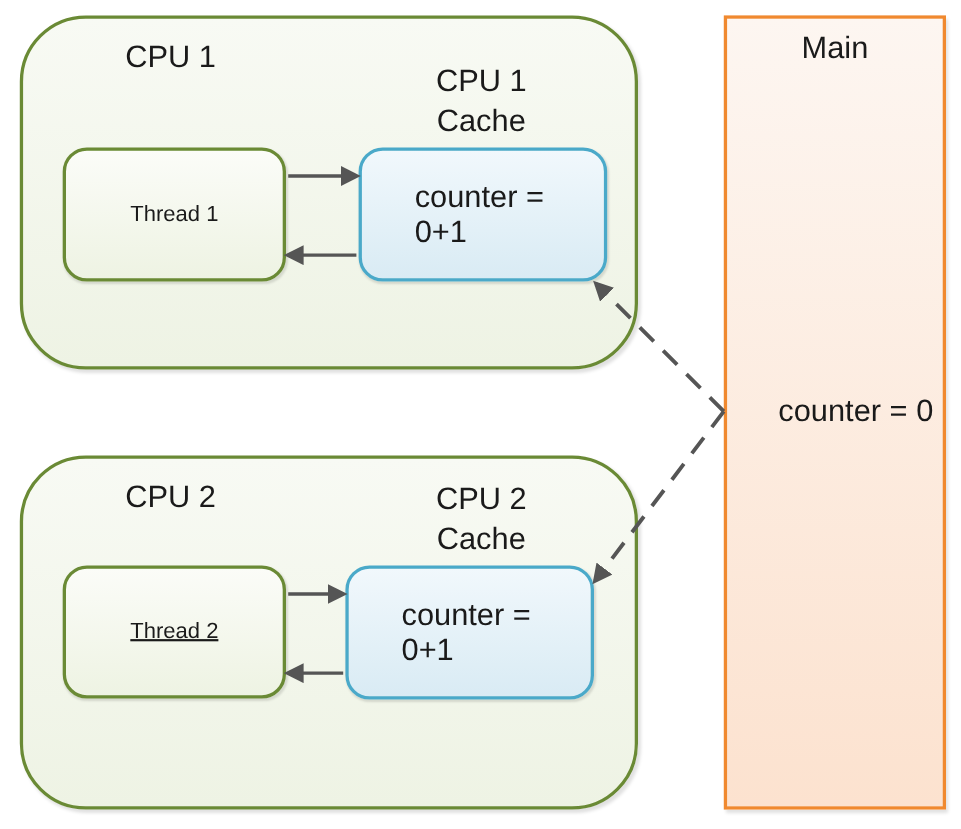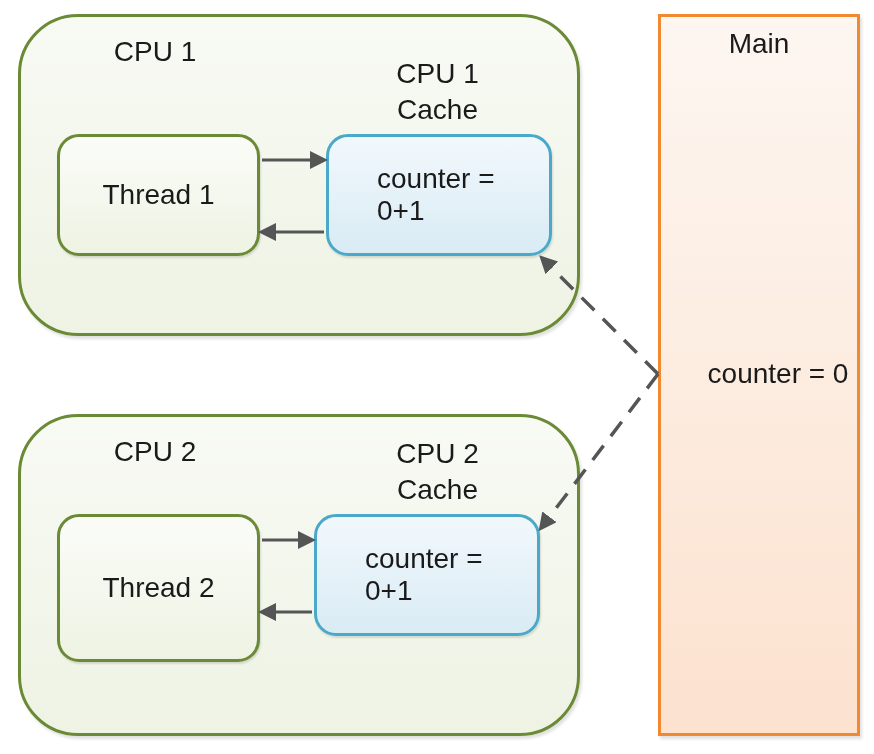--- a/index.html
+++ b/index.html
@@ -9,21 +9,21 @@
     position: absolute; box-sizing: border-box;
     border: 3px solid #6a8a35; border-radius: 60px;
     background: linear-gradient(to bottom, #f8faf4, #eef3e4);
     box-shadow: 2px 3px 3px rgba(0,0,0,0.12);
   }
   .thread-box {
     position: absolute; box-sizing: border-box;
     border: 3px solid #6a8a35; border-radius: 22px;
     background: linear-gradient(to bottom, #fbfcf8, #eef3e3);
     display: flex; align-items: center; justify-content: center;
-    font-size: 28px; box-shadow: 1px 2px 2px rgba(0,0,0,0.12);
+    font-size: 20px; box-shadow: 1px 2px 2px rgba(0,0,0,0.12);
   }
   .cache-box {
     position: absolute; box-sizing: border-box;
     border: 3px solid #4aa9c9; border-radius: 22px;
     background: linear-gradient(to bottom, #f1f8fc, #d9ebf4);
     display: flex; align-items: center; justify-content: center;
     font-size: 28px; box-shadow: 1px 2px 2px rgba(0,0,0,0.12); padding-left: 48px;
   }
   .label { position: absolute; font-size: 28px; text-align: center; line-height: 36px; }
   .memory-box {
@@ -49,21 +49,21 @@
 <div class="cache-box" style="left:326px; top:134px; width:226px; height:122px;">
   <span>counter = 0+1</span>
 </div>
 
 <div class="cpu-box" style="left:18px; top:414px; width:562px; height:322px;"></div>
 <div class="label" style="left:100px; top:434px; width:110px;">CPU 2</div>
 <div class="label" style="left:370px; top:436px; width:135px;">
   <div>CPU 2</div>
   <div>Cache</div>
 </div>
-<div class="thread-box" style="left:57px; top:514px; width:203px; height:148px;">
+<div class="thread-box" style="left:57px; top:514px; width:203px; height:121px;text-decoration:underline;">
   <span>Thread 2</span>
 </div>
 <div class="cache-box" style="left:314px; top:514px; width:226px; height:122px;">
   <span>counter = 0+1</span>
 </div>
 
 <div class="memory-box" style="left:658px; top:14px; width:202px; height:722px;"></div>
 <div class="label" style="left:658px; top:26px; width:202px;">
   <div>Main</div>
 </div>

